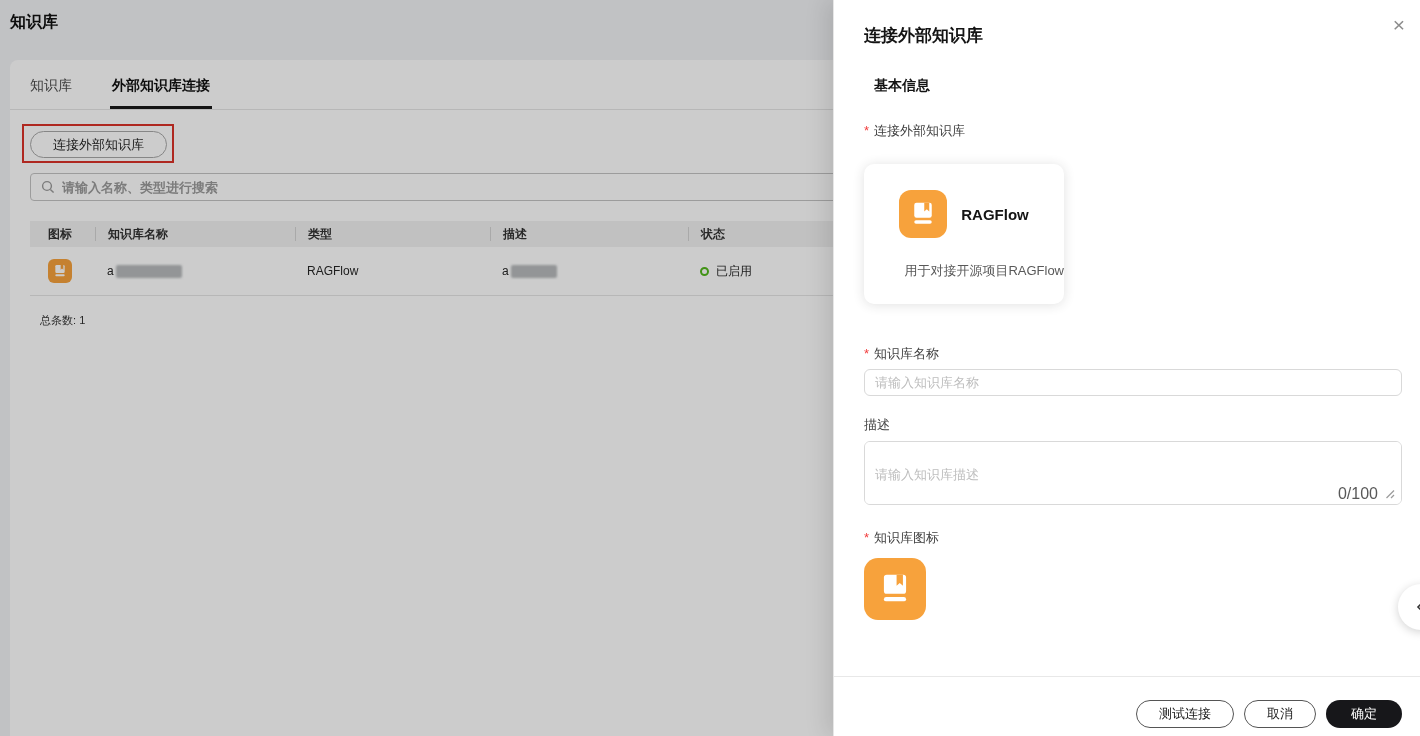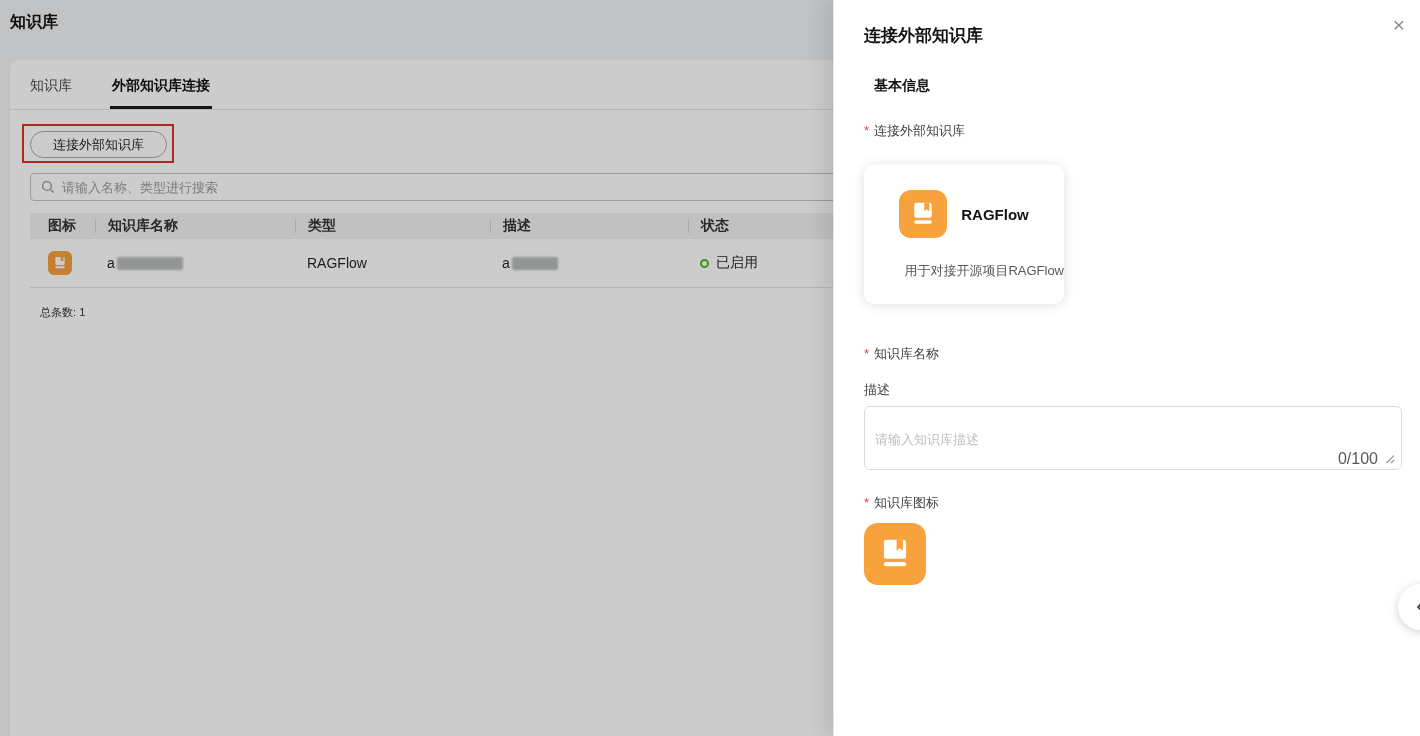--- a/index.html
+++ b/index.html
@@ -29,24 +29,24 @@
   .annotation-box {
     position:absolute; left:22px; top:124px; width:152px; height:39px;
     border:2.5px solid var(--annotation-red,#db3328); z-index:15; pointer-events:none;
   }
 
   .search-box {
     margin:15px 20px 0; height:28px; border:1px solid #c4c4c4; border-radius:4px;
     display:flex; align-items:center; padding:0 10px; background:#fff; width:1150px;
   }
   .search-box svg { flex:0 0 auto; margin-right:7px; }
-  .search-box input { border:none; outline:none; background:transparent; font-size:13px; width:100%; color:#737373; }
+  .search-box input { border:none; outline:none; background:transparent; font-size:13px; width:100%; color:#737373;font-weight:bold; }
   .search-box input::placeholder { color:#9b9b9b; }
 
-  .table { margin:12px 20px 0; width:1150px; font-size:14px; }
+  .table { margin:20px 20px 0; width:1150px; font-size:12px; }
   .thead { display:flex; background:#f2f2f2; height:26px; align-items:center; font-weight:bold; color:#333; }
   .th, .td { flex:0 0 auto; padding-left:12px; display:flex; align-items:center; }
   .c1 { width:65px; padding-left:18px; }
   .c2 { width:200px; }
   .c3 { width:195px; }
   .c4 { width:198px; }
   .c5 { flex:1 1 auto; }
   .th + .th { border-left:1px solid #d4d4d4; height:14px; }
   .trow { display:flex; height:49px; align-items:center; border-bottom:1px solid #e5e5e5; color:#262626; }
   .kb-icon-sm {
@@ -235,20 +235,21 @@
         </span>
         <span class="type-card-name">RAGFlow</span>
       </div>
       <div class="type-card-desc">用于对接开源项目RAGFlow</div>
     </div>
 
     <div class="field-label mt-name">
       <span class="req">*</span>
       <span>知识库名称</span>
     </div>
+    <input type="text" class="text-input" placeholder="请输入知识库名称" style="">
 
     <div class="field-label mt-desc">
       <span>描述</span>
     </div>
     <div class="textarea-wrap">
       <textarea class="textarea" placeholder="请输入知识库描述" style=""></textarea>
       <span class="counter">0/100</span>
       <svg class="resize-glyph" width="10" height="10" viewBox="0 0 10 10">
         <line x1="1.5" y1="9" x2="9" y2="1.5" stroke="#9b9b9b" stroke-width="1.2"></line>
         <line x1="6" y1="9" x2="9" y2="6" stroke="#9b9b9b" stroke-width="1.2"></line>
@@ -261,19 +262,30 @@
     </div>
     <div class="kb-icon-lg">
       <svg width="38" height="38" viewBox="0 0 24 24">
         <rect x="5" y="3" width="14" height="12" rx="1.8" fill="#fff"></rect>
         <polygon points="13,3 17,3 17,10 15,8.2 13,10" style="fill:var(--accent-orange,#f7a23c)"></polygon>
         <rect x="5" y="17" width="14" height="2.8" rx="1.4" fill="#fff"></rect>
       </svg>
     </div>
   </div>
 
+  <div class="drawer-footer">
+    <button class="btn btn-outline">
+      <span>测试连接</span>
+    </button>
+    <button class="btn btn-outline">
+      <span>取消</span>
+    </button>
+    <button class="btn btn-primary">
+      <span>确定</span>
+    </button>
+  </div>
 </div>
 
 <div class="collapse-handle">
   <svg width="12" height="16" viewBox="0 0 12 16">
     <polyline points="9,2 3,8 9,14" fill="none" stroke="#333" stroke-width="1.6"></polyline>
   </svg>
 </div>
 
 </body></html>

